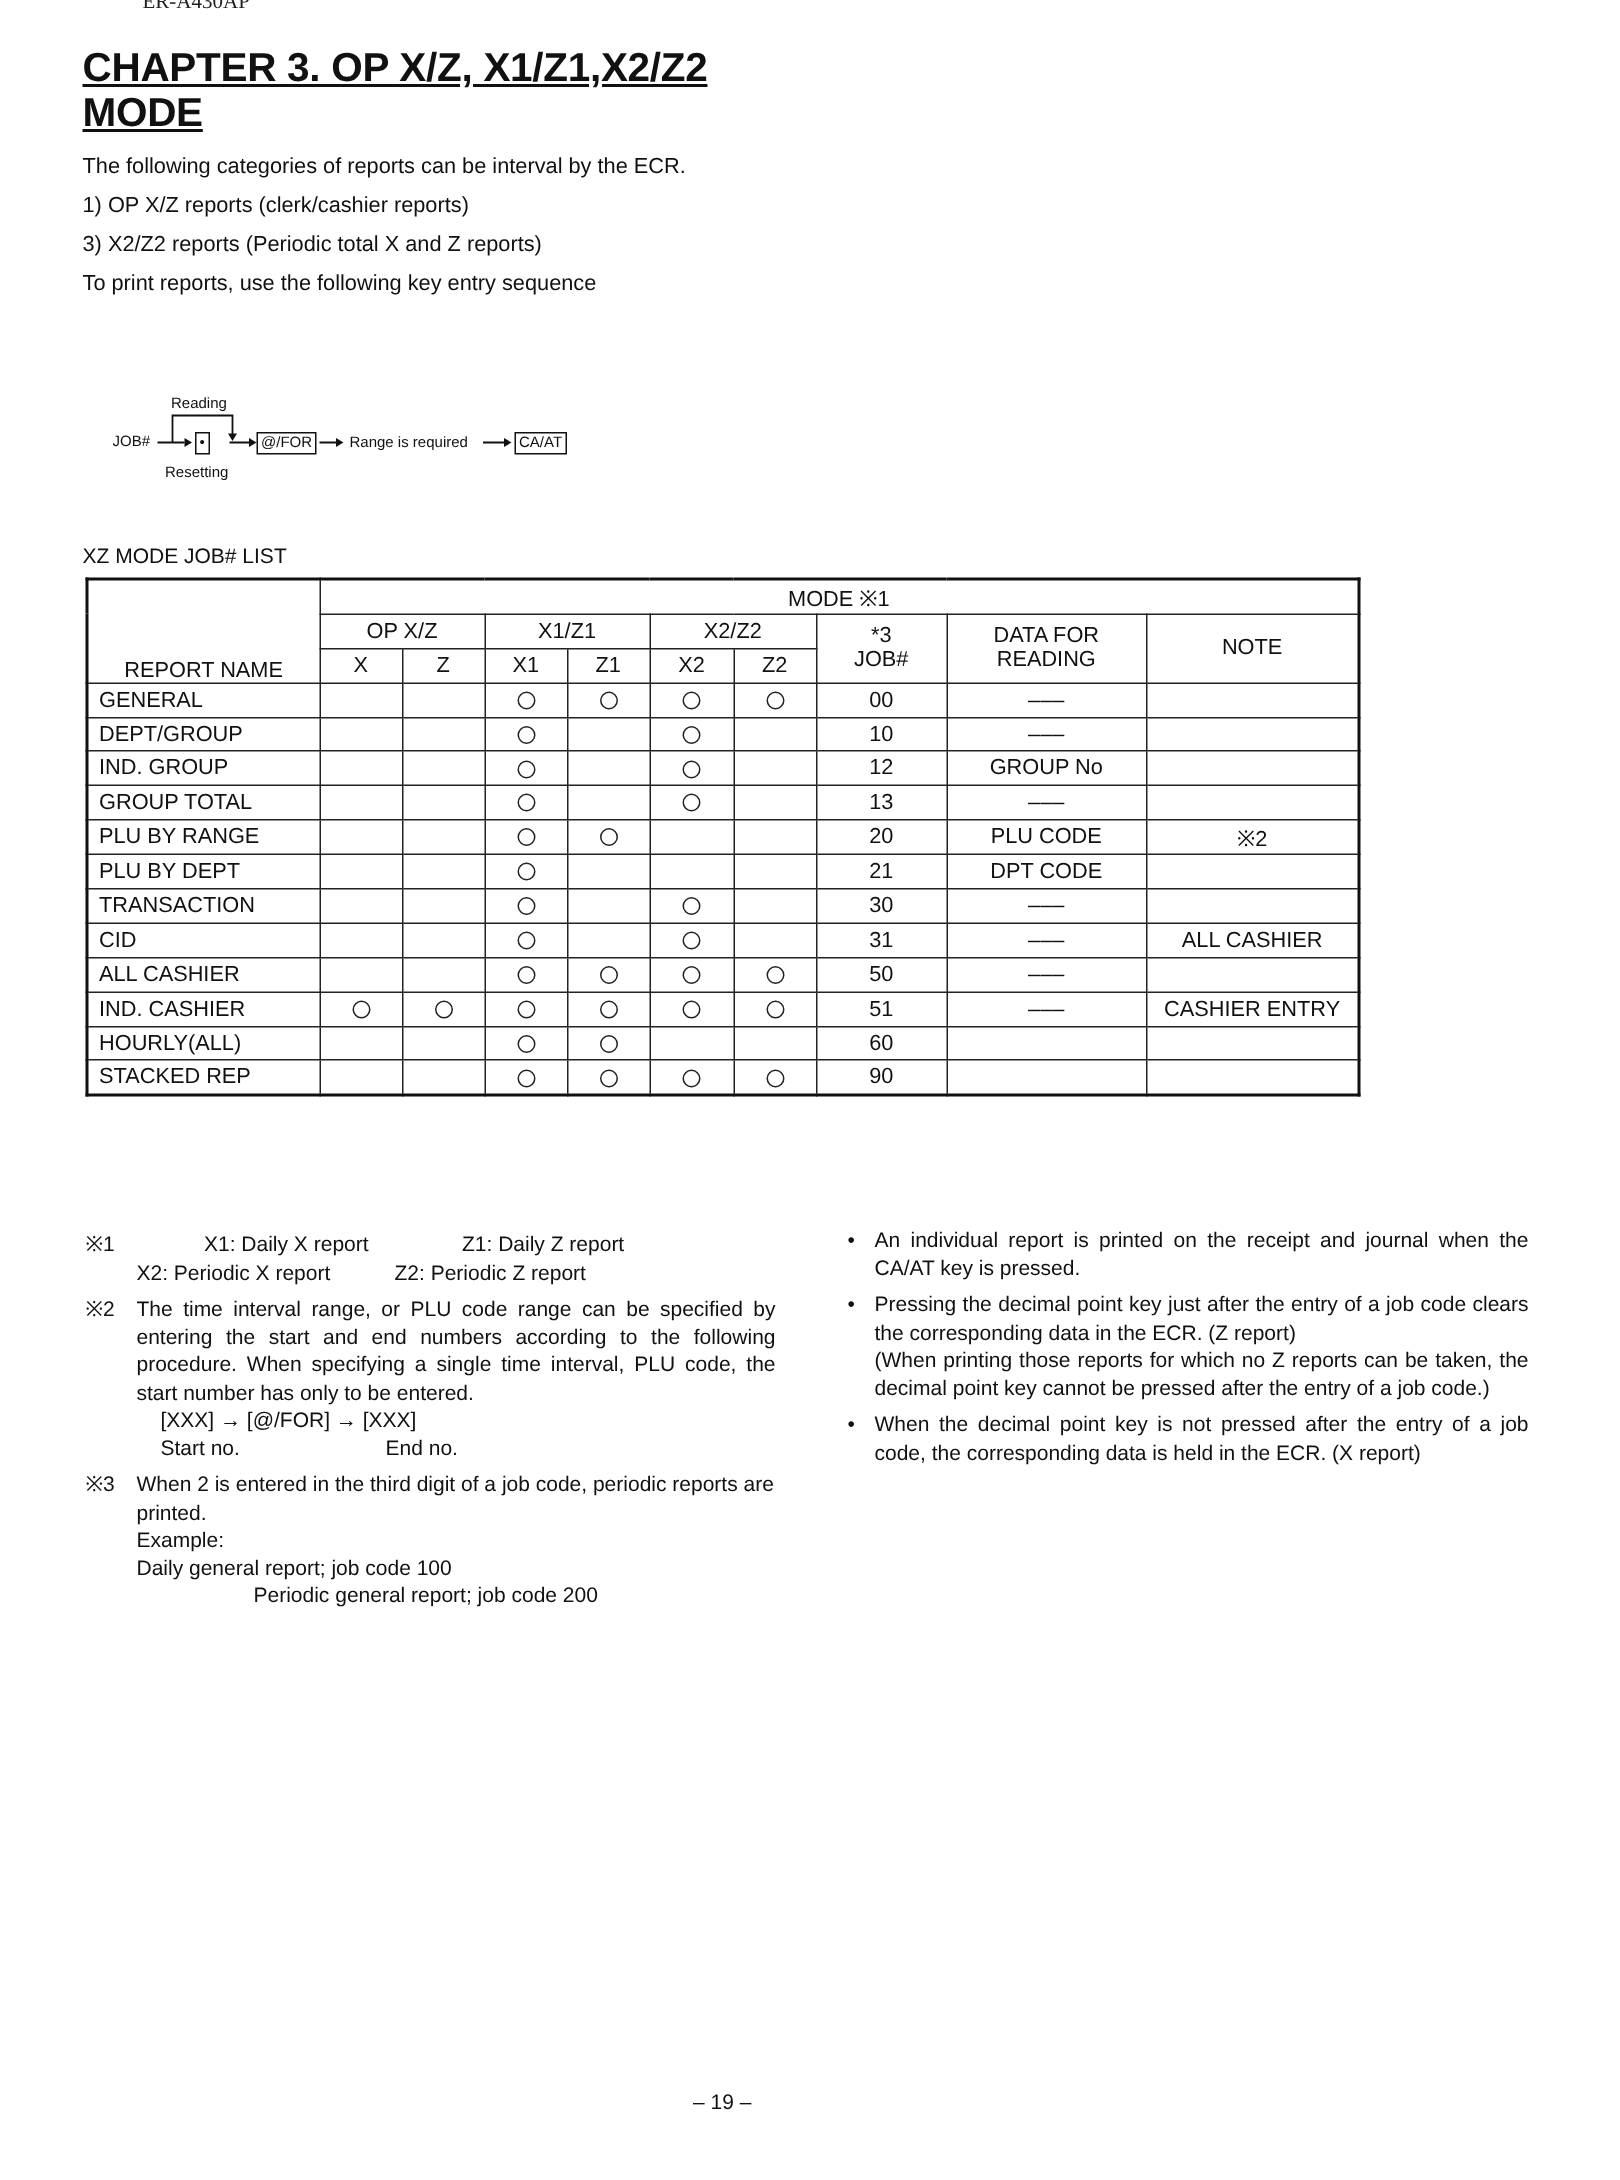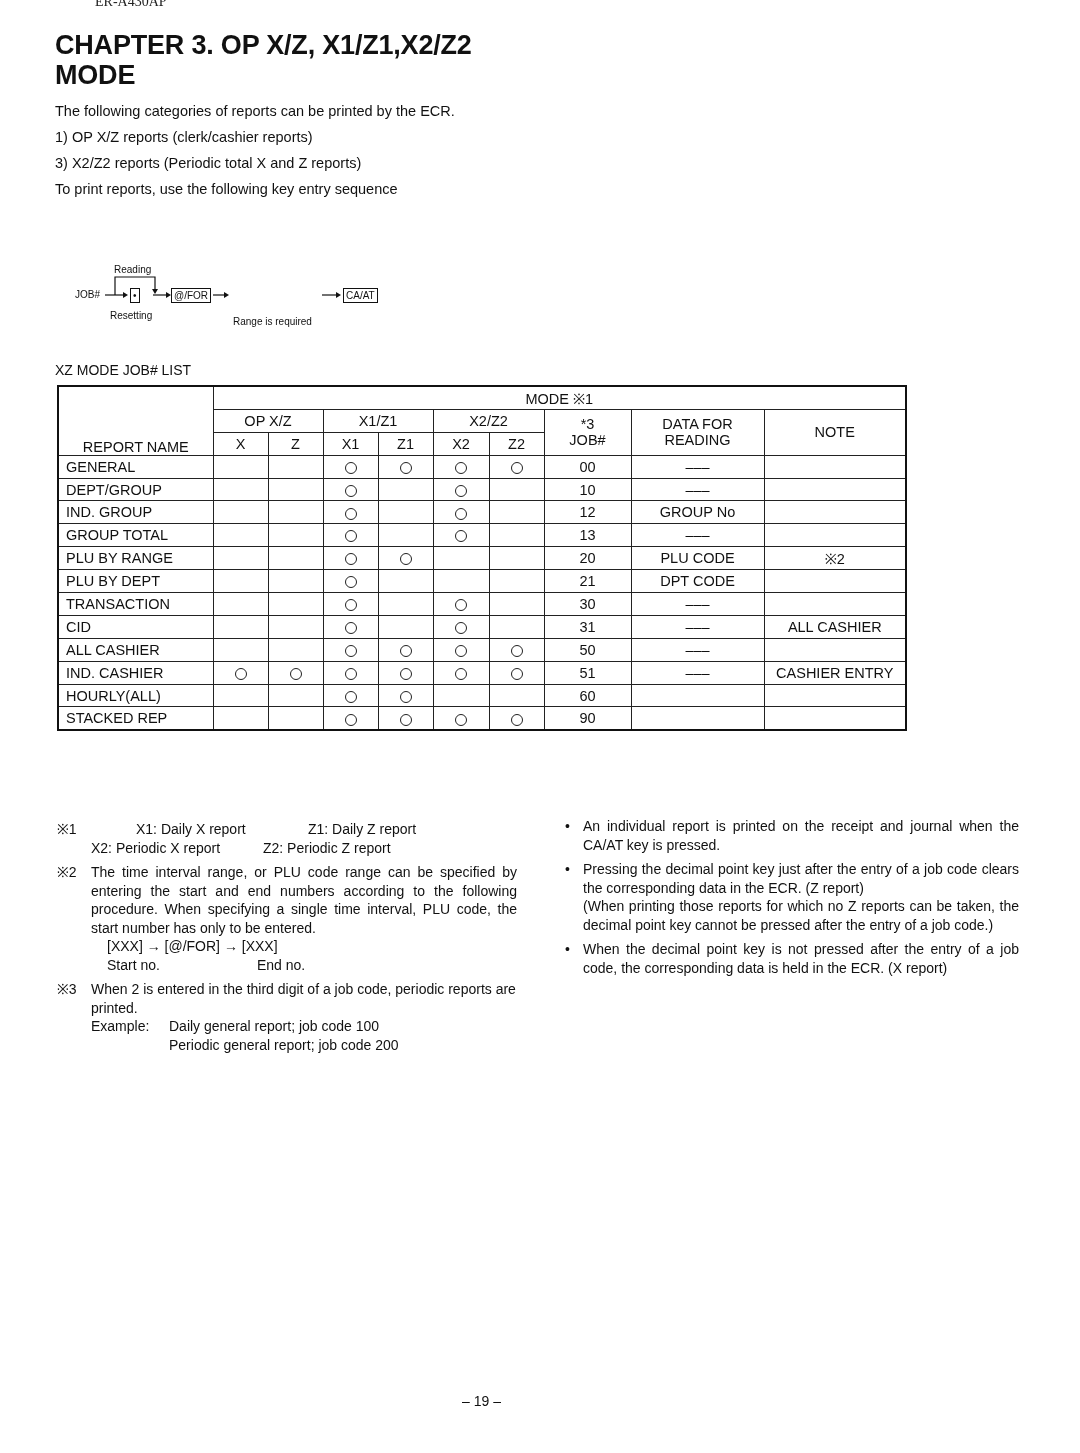--- a/index.html
+++ b/index.html
@@ -1,19 +1,19 @@
 <!DOCTYPE html>
 <html><head>
 <meta charset="utf-8">
 <style>
   html, body { margin:0; padding:0; background:#fff; }
   body { width:1080px; height:1453px; position:relative; color:#111; font-family:"Liberation Sans", sans-serif; overflow:hidden; }
   .abs { position:absolute; }
   .model { left:95px; top:-6px; font-family:"Liberation Serif", serif; font-size:14px; color:#222; }
-  .title { left:55px; top:30px; font-size:27px; font-weight:bold; line-height:30px; letter-spacing:-0.2px; width:460px; }
+  .title { left:55px; top:30px; font-size:27px; font-weight:bold; line-height:30px; letter-spacing:-0.2px; width:460px;text-decoration:underline; }
   .txt { font-size:14.5px; line-height:18px; }
   .intro { left:55px; top:102px; }
   .intro div { height:26px; }
   .seq { left:75px; top:264px; font-size:10px; width:400px; height:60px; }
   .seq .lbl { position:absolute; font-size:10px; }
   .keybox { position:absolute; border:1.5px solid #111; font-size:10px; padding:0 2px; line-height:13px; }
   .table-title { left:55px; top:362px; font-size:14px; }
   table.xz { position:absolute; left:57px; top:385px; border-collapse:collapse; font-size:14.5px; }
   table.xz td { border:1.2px solid #222; padding:0; height:21.9px; text-align:center; vertical-align:middle; }
   table.xz { border:2px solid #111; }
@@ -32,21 +32,21 @@
 <body>
 
 <div class="abs model">ER-A430AP</div>
 
 <div class="abs title">
   <div>CHAPTER 3. OP X/Z, X1/Z1,X2/Z2</div>
   <div>MODE</div>
 </div>
 
 <div class="abs txt intro">
-  <div>The following categories of reports can be printed by the ECR.</div>
+  <div>The following categories of reports can be interval by the ECR.</div>
   <div>1)  OP X/Z reports (clerk/cashier reports)</div>
   <div>3)  X2/Z2 reports (Periodic total X and Z reports)</div>
   <div>To print reports, use the following key entry sequence</div>
 </div>
 
 <div class="abs seq">
   <span class="lbl" style="left:39px;top:0;">Reading</span>
   <span class="lbl" style="left:0;top:25px;">JOB#</span>
   <svg style="position:absolute;left:0;top:0;" width="320" height="50">
     <line x1="30" y1="31" x2="48" y2="31" stroke="#111" stroke-width="1.2"></line>
@@ -55,21 +55,21 @@
     <polygon points="77,25 80,30 83,25" fill="#111"></polygon>
     <line x1="78" y1="31" x2="92" y2="31" stroke="#111" stroke-width="1.2"></line>
     <polygon points="91,28 96,31 91,34" fill="#111"></polygon>
     <line x1="138" y1="31" x2="150" y2="31" stroke="#111" stroke-width="1.2"></line>
     <polygon points="149,28 154,31 149,34" fill="#111"></polygon>
     <line x1="247" y1="31" x2="262" y2="31" stroke="#111" stroke-width="1.2"></line>
     <polygon points="261,28 266,31 261,34" fill="#111"></polygon>
   </svg>
   <span class="keybox" style="left:55px;top:24px;">•</span>
   <span class="keybox" style="left:96px;top:24px;">@/FOR</span>
-  <span class="lbl" style="left:158px;top:26px;margin-top:26px;">Range is required</span>
+  <span class="lbl" style="left:158px;top:26px;">Range is required</span>
   <span class="keybox" style="left:268px;top:24px;">CA/AT</span>
   <span class="lbl" style="left:35px;top:46px;">Resetting</span>
 </div>
 
 <div class="abs table-title">XZ MODE JOB# LIST</div>
 
 <table class="xz">
   <colgroup>
     <col style="width:155px">
       <col style="width:55px">
@@ -273,21 +273,21 @@
     <div class="just">The time interval range, or PLU code range can be specified by entering the start and end numbers according to the following procedure. When specifying a single time interval, PLU code, the start number has only to be entered.</div>
     <div style="padding-left:16px;">[XXX] → [@/FOR] → [XXX]</div>
     <div style="padding-left:16px;display:flex;">
         <span style="width:150px;">Start no.</span>
         <span>End no.</span>
       </div>
   </div>
   <div class="note">
     <span class="mark">※3</span>
     <div>When 2 is entered in the third digit of a job code, periodic reports are printed.</div>
-    <div style="display:flex;">
+    <div style="display:flex;flex-direction:column;">
         <span style="width:78px;">Example:</span>
         <span>Daily general report;  job code 100</span>
       </div>
     <div style="padding-left:78px;">Periodic general report;  job code 200</div>
   </div>
 </div>
 
 <div class="abs notes-right">
   <div class="bullet">
     <span class="dot">•</span>

